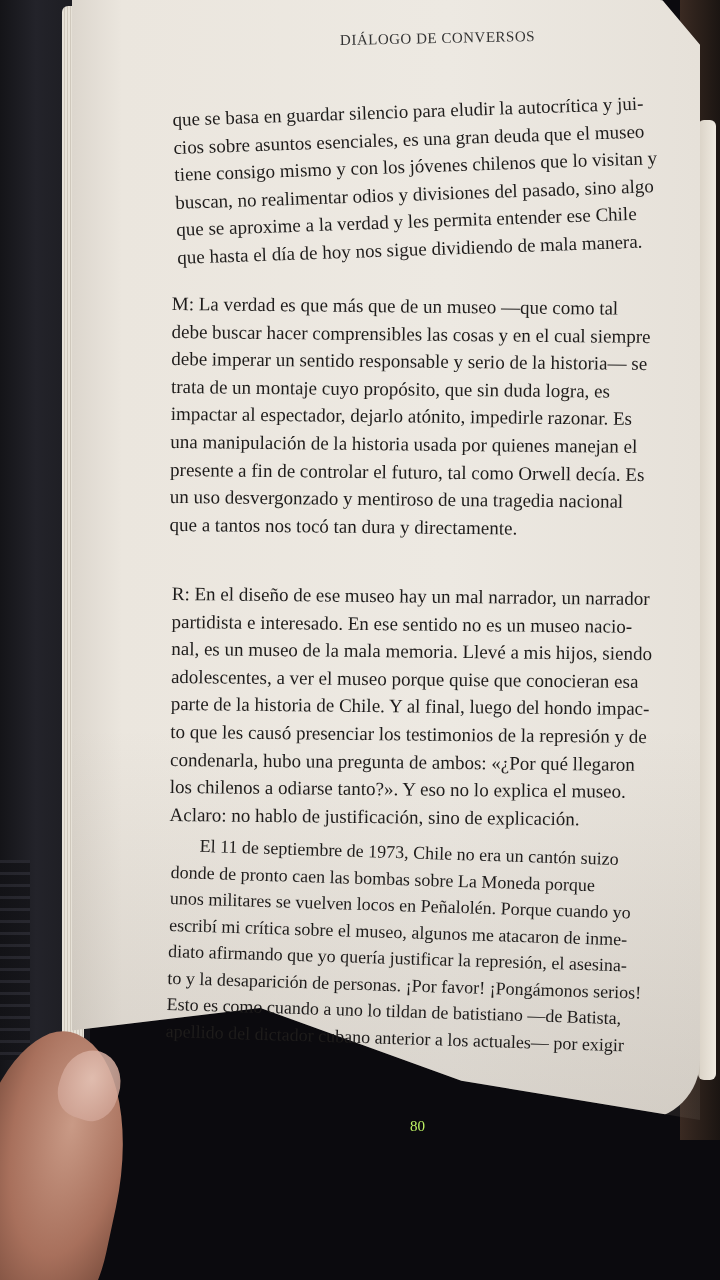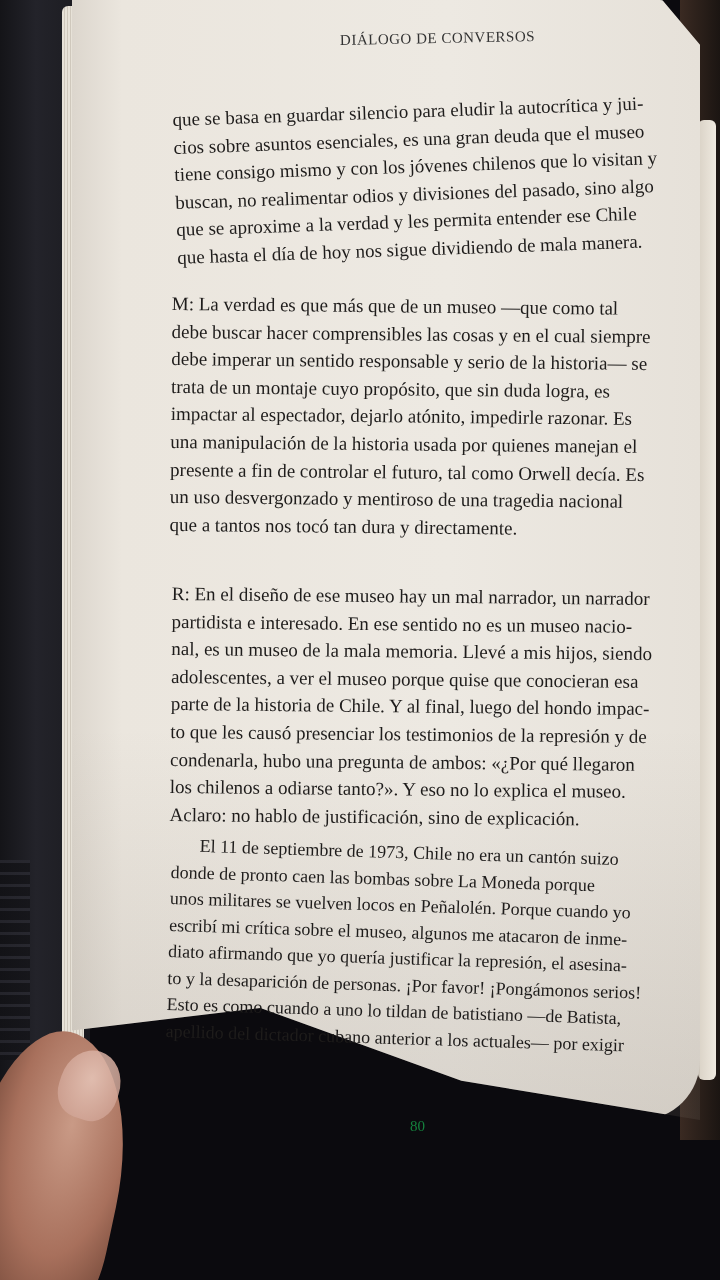--- a/index.html
+++ b/index.html
@@ -53,21 +53,21 @@
     position:absolute; left:172px; width:520px; color:#1e1c1b;
     font-size:19px; line-height:27.6px;
   }
   .line { white-space:nowrap; display:block; }
   .indent { padding-left:28px; }
   #b1 { top:106px; transform:rotate(-2deg); transform-origin:left top; }
   #b2 { top:290px; transform:rotate(0.6deg); transform-origin:left top; }
   #b3 { top:580px; width:530px; transform:rotate(0.6deg); transform-origin:left top; }
   #b4 { top:832px; transform:rotate(1.8deg); transform-origin:left top; font-size:18px; line-height:26.5px; }
   .page-number {
-    position:absolute; left:410px; top:1118px; font-size:15px; color:#15803d;
+    position:absolute; left:410px; top:1118px; font-size:15px; color:#bef264;
   }
   .thumb {
     position:absolute; left:-30px; top:1030px; width:150px; height:300px;
     background:radial-gradient(ellipse at 60% 30%,#c99a86 0%,#a8705c 45%,#5a3528 90%);
     border-radius:60% 70% 40% 40%;
     transform:rotate(12deg);
   }
   .nail {
     position:absolute; left:60px; top:1050px; width:60px; height:70px;
     background:radial-gradient(ellipse at 50% 40%,#e6c5b8,#c9998a);

